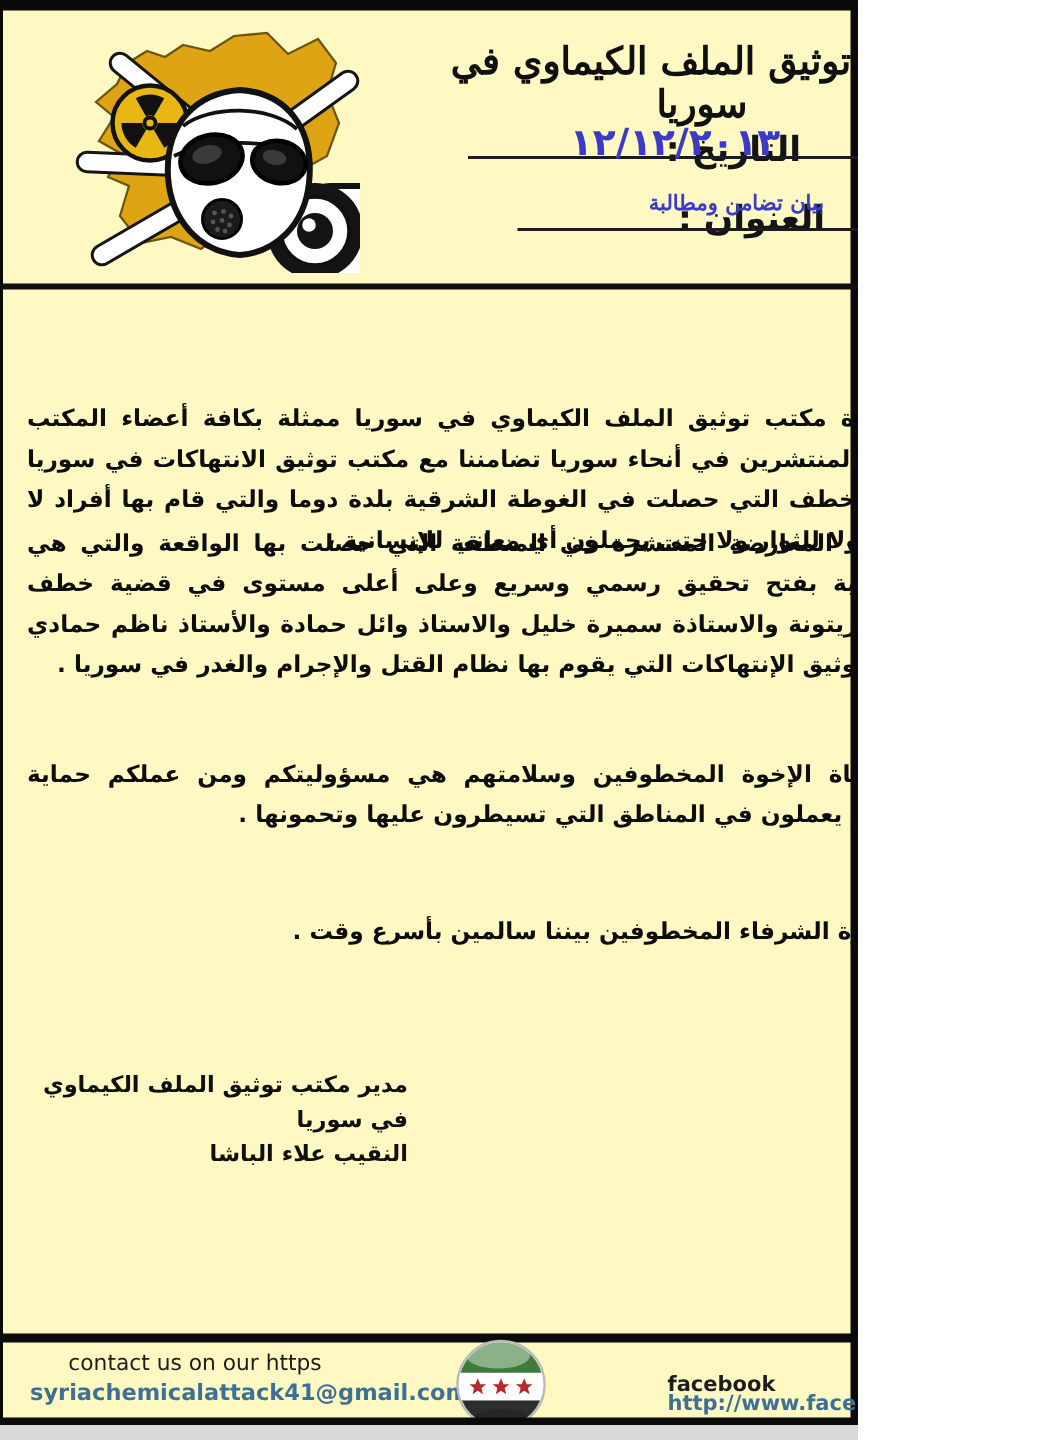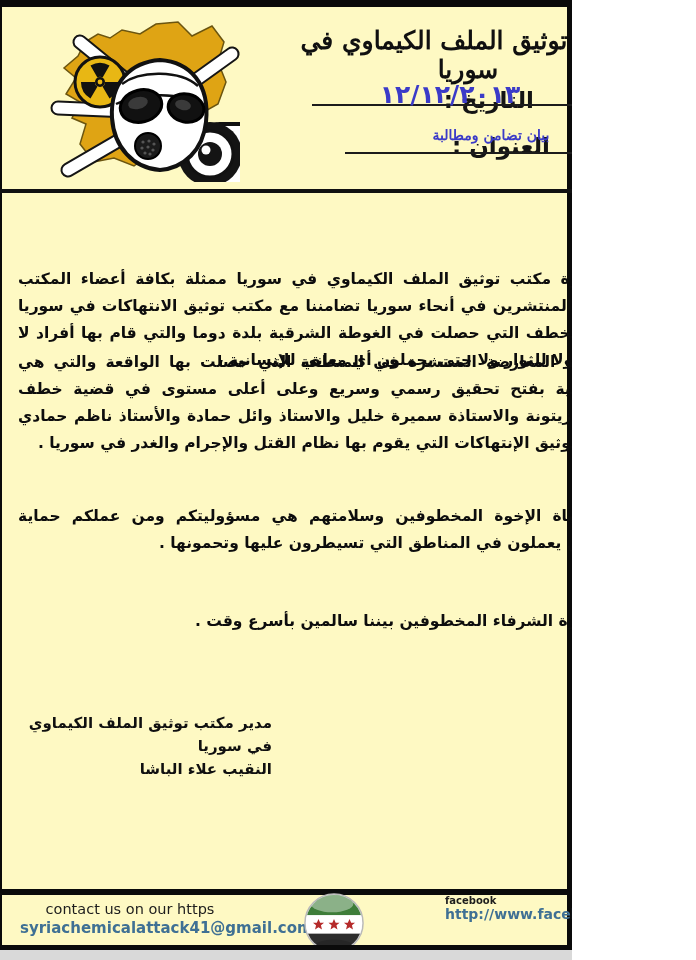--- a/index.html
+++ b/index.html
@@ -59,21 +59,21 @@
   .footer-bottom { position:absolute; left:0; top:945px; width:696px; height:5px; background:#0b0b0b; }
   .footer-gray   { position:absolute; left:0; top:950px; width:696px; height:10px; background:#d9d9d9; }
 
   .contact-block { position:absolute; left:20px; top:901px; width:220px; text-align:center; }
   .contact-text  { font-size:14.5px; color:#1d1d1d; font-weight:normal; }
   .contact-email { font-size:15px; color:#3f7094; font-weight:bold; margin-top:2px; }
 
   .flag-ball { position:absolute; left:303px; top:892px; width:62px; height:62px; }
 
   .social-block  { position:absolute; left:445px; top:895px; width:245px; }
-  .social-label  { font-size:10px; font-weight:bold; color:#1d1d1d; line-height:12px; }
+  .social-label  { font-size:14px; font-weight:bold; color:#1d1d1d; line-height:12px;margin-top:22px; }
   .social-url    { font-size:14px;  font-weight:bold; color:#3f7094; line-height:14px; margin-bottom:1px; }
 </style>
 </head>
 <body>
 
 <div class="page">
 
   <div class="edge-top"></div>
   <div class="edge-left"></div>
   <div class="edge-right"></div>

